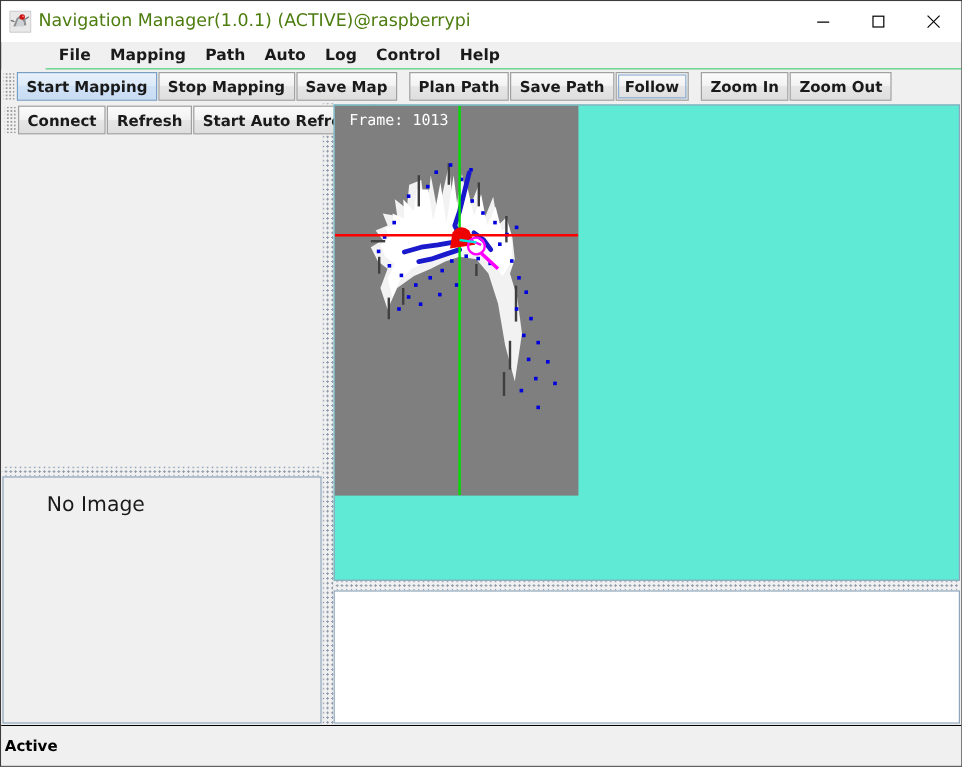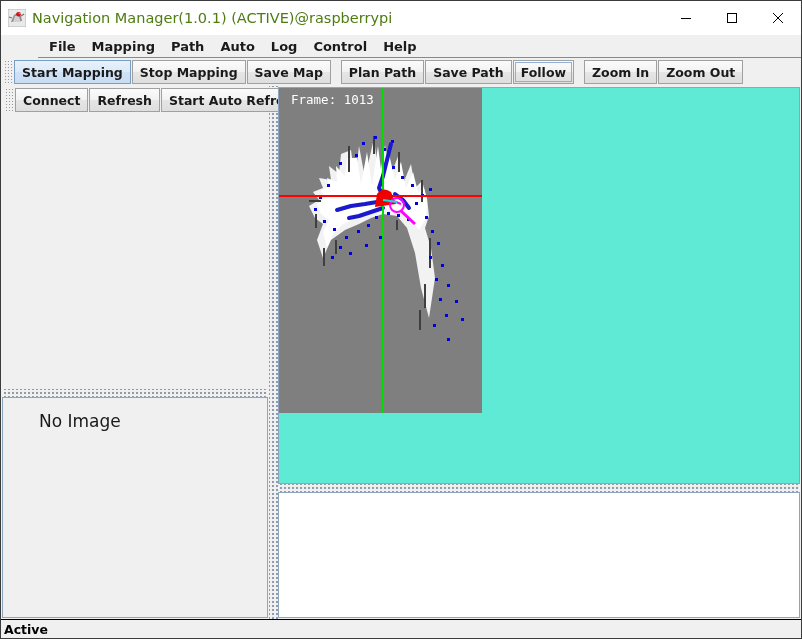--- a/index.html
+++ b/index.html
@@ -270,21 +270,21 @@
     flex: 1 1 auto;
     background: #ffffff;
     border: 1px solid #8fa5bd;
     box-sizing: border-box;
     margin-bottom: 1px;
     overflow: hidden;
   }
 
   
   #statusbar {
-    height: 19px;
+    height: 34px;
     flex: 0 0 auto;
     background: #f0f0f0;
     border-top: 1px solid #000000;
     display: flex;
     align-items: center;
     padding-left: 3px;
     box-sizing: border-box;
   }
   #status-text {
     font-family: "DejaVu Sans", sans-serif;

